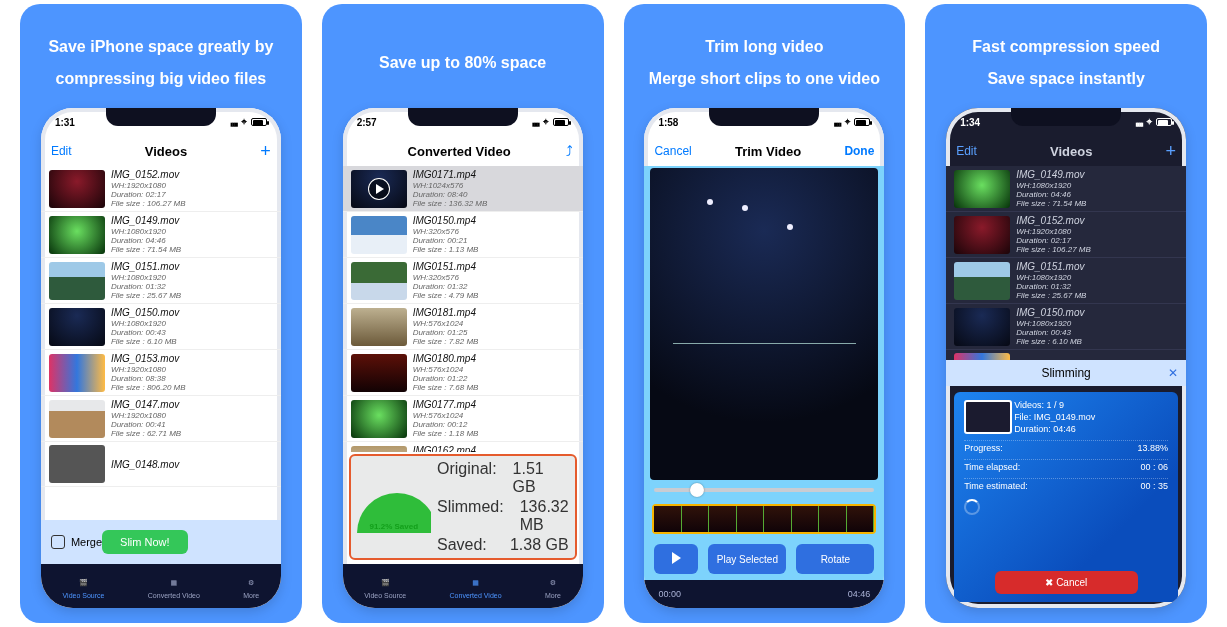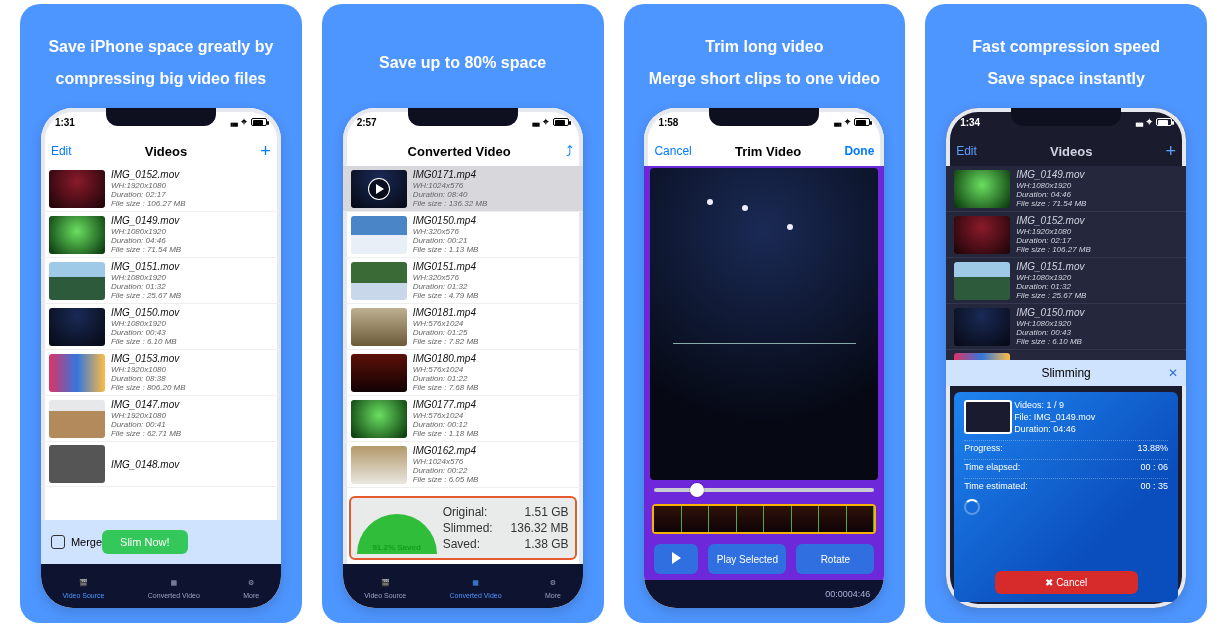--- a/index.html
+++ b/index.html
@@ -177,24 +177,24 @@
   }
   .gauge-arc{
     position:absolute; bottom:-40px; left:0;
     width:80px; height:80px;
     border-radius:50%;
     background: conic-gradient(#2fbd3a 0 330deg, #08600d 330deg 360deg);
     transform: rotate(-90deg);
   }
   .gauge-label { position:absolute; bottom:2px; left:0; right:0; text-align:center; font-size:8px; color:#13a01b; font-weight:600;}
   .summary-rows { flex:1; display:flex; flex-direction:column; gap:2px;}
-  .summary-rows div { display:flex; justify-content:space-between; font-size:12px; color:#333;gap:16px;}
+  .summary-rows div { display:flex; justify-content:space-between; font-size:16px; color:#333;gap:16px;}
 
   
-  .screen-body { flex:1; background:#6d28d9; display:flex; flex-direction:column;}
+  .screen-body { flex:1; background:#7dd3fc; display:flex; flex-direction:column;}
   .video-area {
     flex:1;
     margin: 2px 6px;
     background: radial-gradient(circle at 50% 20%, #1a2a55 0%, #060914 70%);
     border-radius:4px;
     position:relative;
     overflow:hidden;
   }
   .stage-line { position:absolute; left:10%; right:10%; top:56%; height:1px; background:#8aa;}
   .spot { position:absolute; width:6px;height:6px;border-radius:50%;background:#eef;}
@@ -209,21 +209,21 @@
     display:flex;
   }
   .filmstrip div { flex:1; background:linear-gradient(#30120a,#100308); border-right:1px solid #5a3;}
   .trim-buttons { display:flex; gap:10px; padding:4px 10px 6px 10px;}
   .trim-btn {
     flex:1; background:#2f6fe0; color:#fff; border:none; border-radius:6px;
     font-size:10px; padding:8px 4px;
   }
   .trim-btn.play { flex:0 0 44px;}
   .play-tri::before { content:""; display:inline-block; border-left:9px solid #fff; border-top:6px solid transparent; border-bottom:6px solid transparent;}
-  .time-bar { height:28px; background:#0e1430; color:#aab2d5; display:flex; justify-content:flex-end; align-items:center; padding:0 14px; font-size:9px;}
+  .time-bar { height:28px; background:#0e1430; color:#aab2d5; display:flex; justify-content:space-between; align-items:center; padding:0 14px; font-size:9px;}
 
   
   .s4-list .row .meta .name, .s4-list .row .meta .sub { color:#cfd3df;}
   .slimming-title {
     background:#cfe3ff;
     font-size:12px; text-align:center; padding:6px 0;
     position:relative;
   }
   .slimming-title .close-icon {
     position:absolute; right:8px; top:6px; font-size:12px; color:#2f6fe0;

